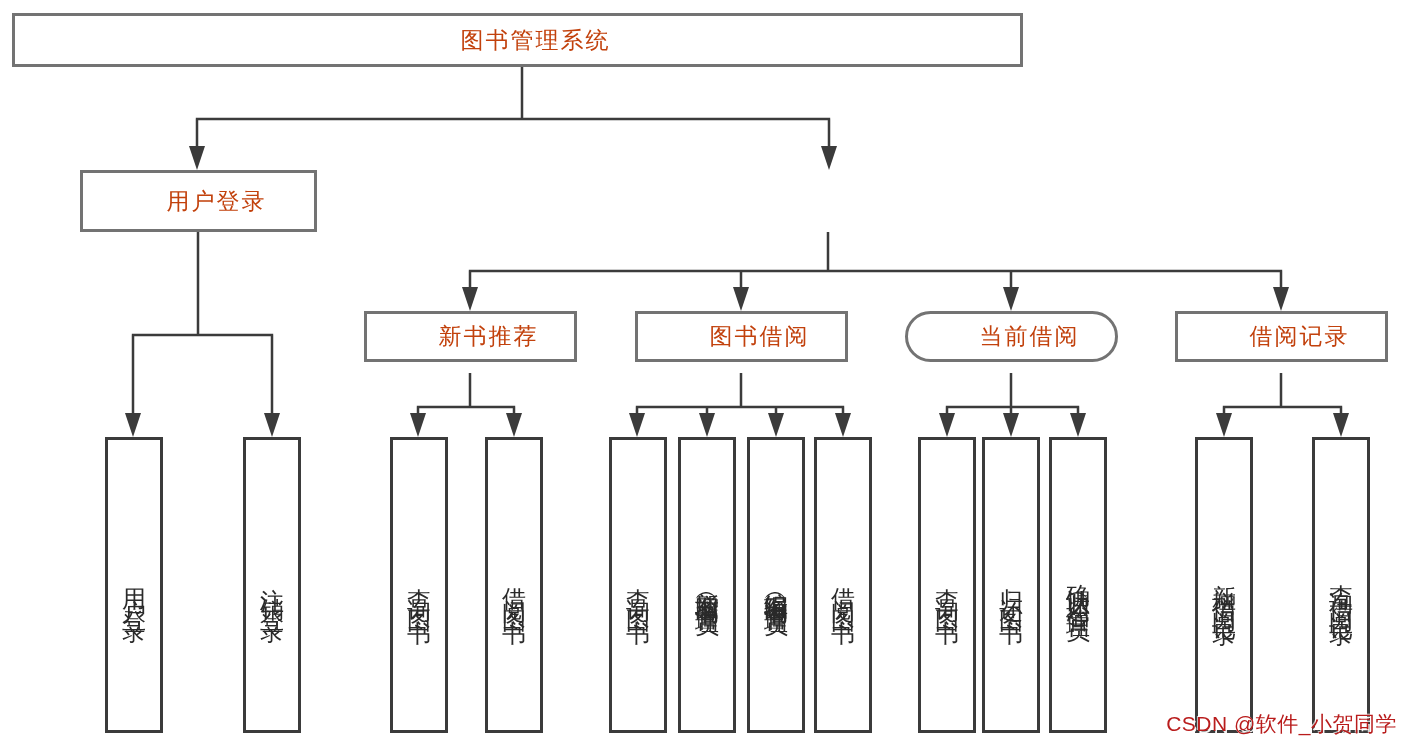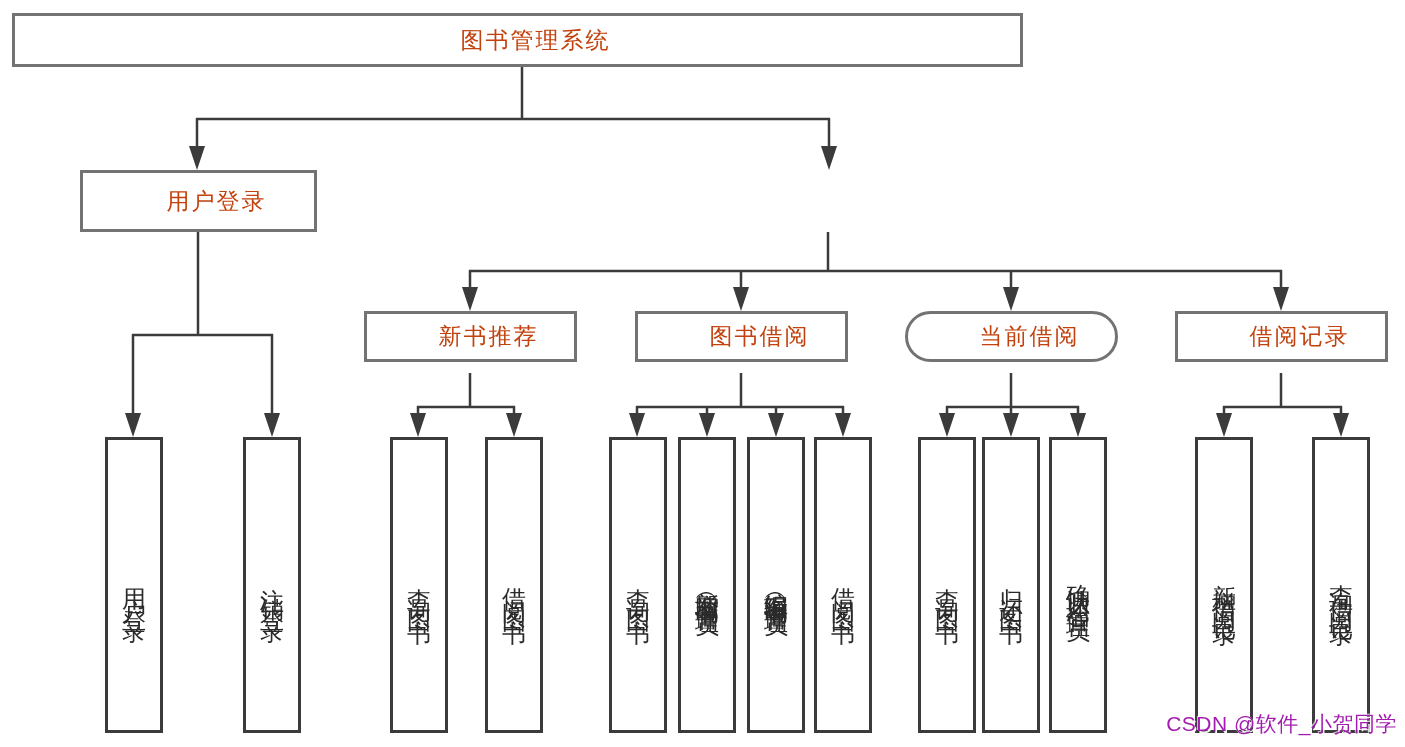--- a/index.html
+++ b/index.html
@@ -79,21 +79,21 @@
   .g4-a { left: 918px; }
   .g4-b { left: 982px; }
   .g4-c { left: 1049px; }
   .g5-a { left: 1195px; }
   .g5-b { left: 1312px; }
   .watermark {
     position: absolute;
     right: 8px;
     top: 710px;
     font-size: 21px;
-    color: #a21caf;
+    color: #b91c1c;
     letter-spacing: 0.5px;
     white-space: nowrap;
     text-shadow: 1.5px 1.5px 0 rgba(255,255,255,0.95), -1px -1px 0 rgba(255,255,255,0.7);
     z-index: 5;
   }
 </style>
 </head>
 <body>
 
 <div class="canvas">

